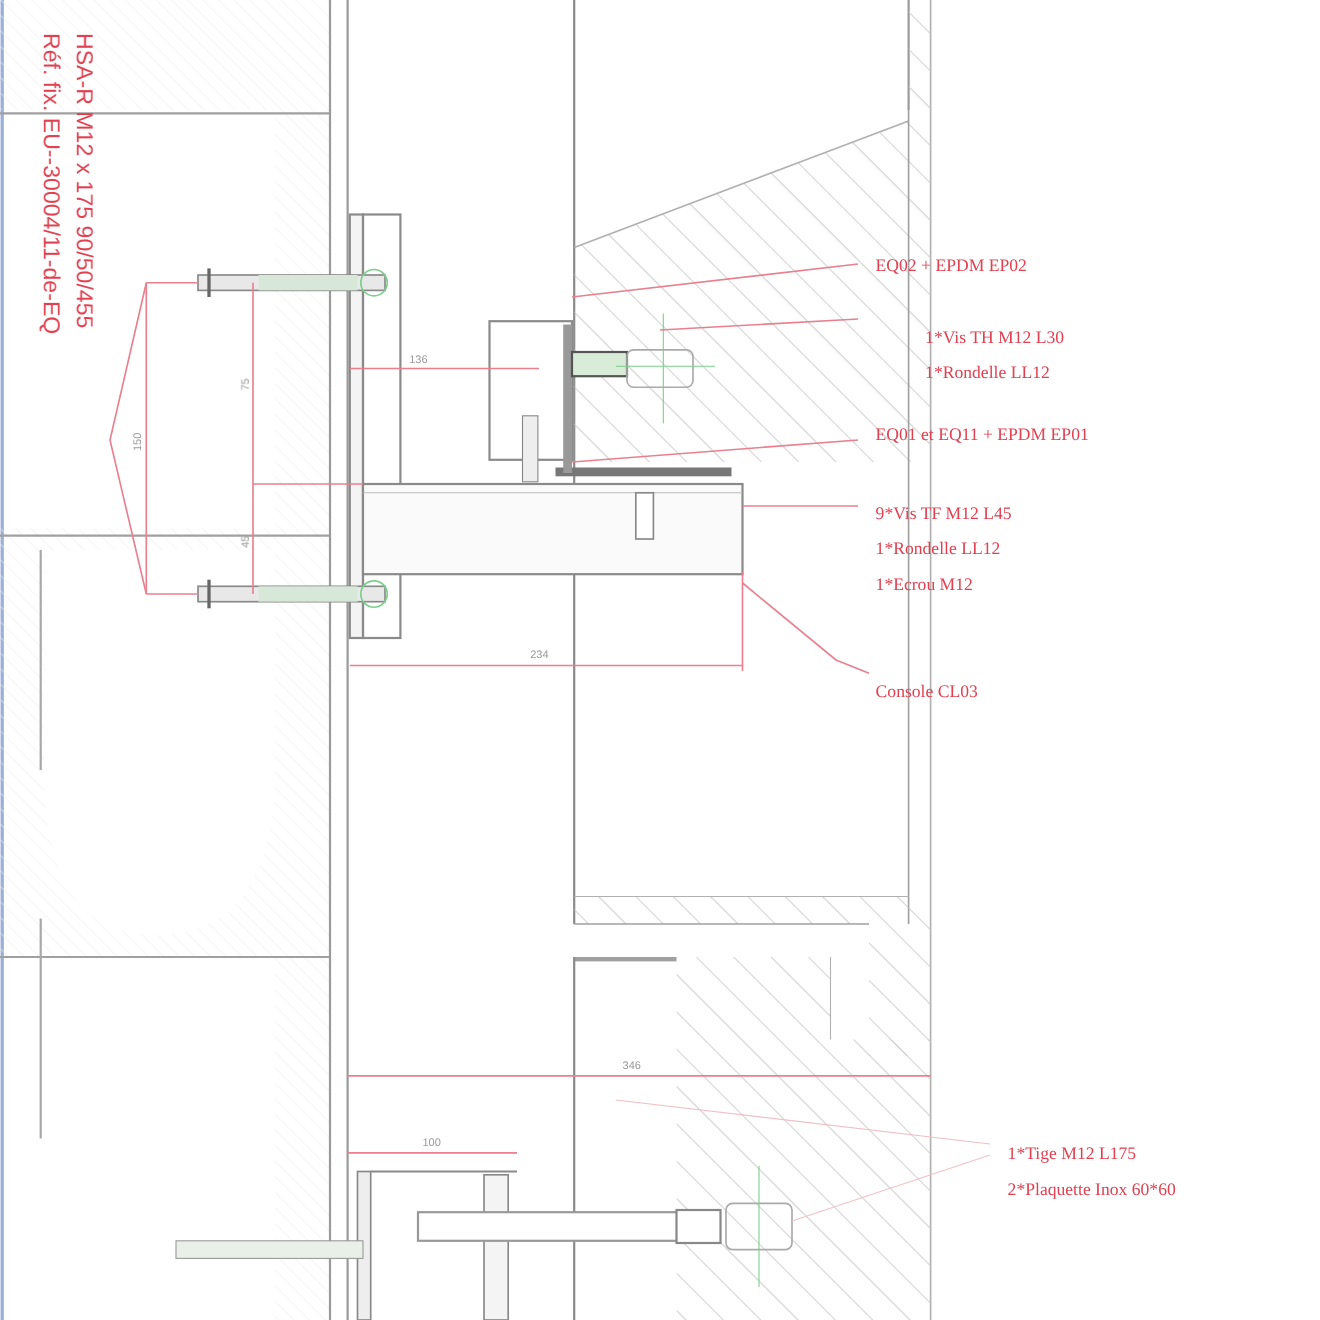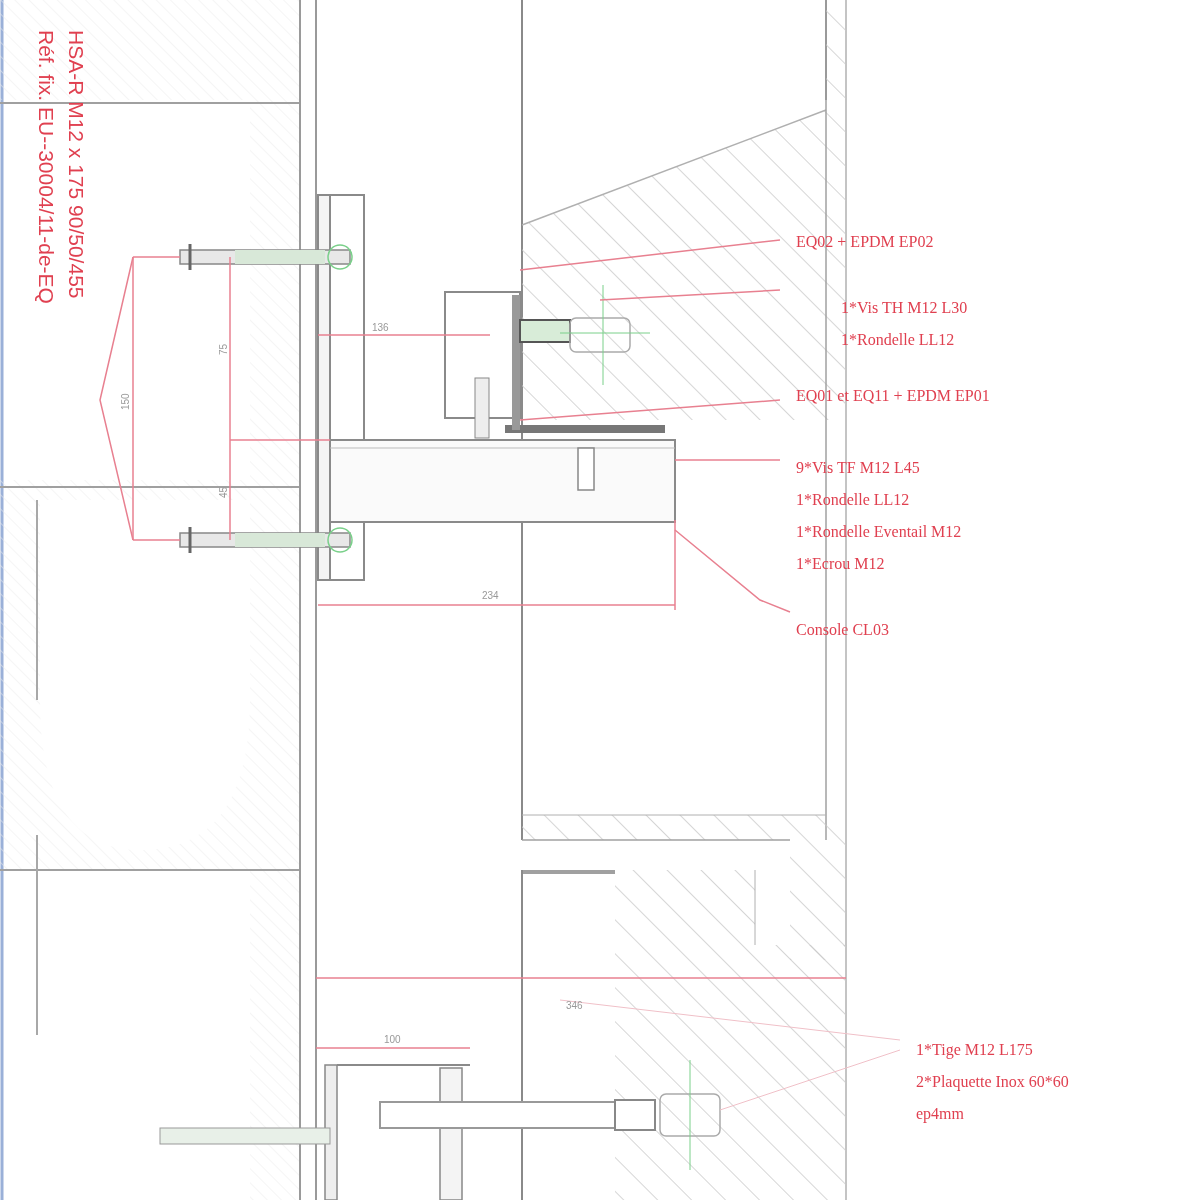--- a/index.html
+++ b/index.html
@@ -137,32 +137,30 @@
   <div class="ann" style="left:796px; top:292px;margin-left:45px;">
     <span class="ann-line">1*Vis TH M12 L30</span>
     <span class="ann-line">1*Rondelle LL12</span>
   </div>
   <div class="ann" style="left:796px; top:380px;">
     <span class="ann-line">EQ01 et EQ11 + EPDM EP01</span>
   </div>
   <div class="ann" style="left:796px; top:452px;">
     <span class="ann-line">9*Vis TF M12 L45</span>
     <span class="ann-line">1*Rondelle LL12</span>
-    <span class="ann-line">1*Rondelle Eventail M12</span>
     <span class="ann-line">1*Ecrou M12</span>
   </div>
   <div class="ann" style="left:796px; top:602px;margin-top:12px;">
     <span class="ann-line">Console CL03</span>
   </div>
   <div class="ann" style="left:916px; top:1034px;">
     <span class="ann-line">1*Tige M12 L175</span>
     <span class="ann-line">2*Plaquette Inox 60*60</span>
-    <span class="ann-line">ep4mm</span>
   </div>
 
   <div class="dim dim-v" style="left:120px; top:410px;">150</div>
   <div class="dim dim-v" style="left:218px; top:355px;">75</div>
   <div class="dim dim-v" style="left:218px; top:498px;">45</div>
   <div class="dim" style="left:372px; top:322px;">136</div>
   <div class="dim" style="left:482px; top:590px;">234</div>
-  <div class="dim" style="left:566px; top:964px;margin-top:36px;">346</div>
+  <div class="dim" style="left:566px; top:964px;">346</div>
   <div class="dim" style="left:384px; top:1034px;">100</div>
 </div>
 
 </body></html>

